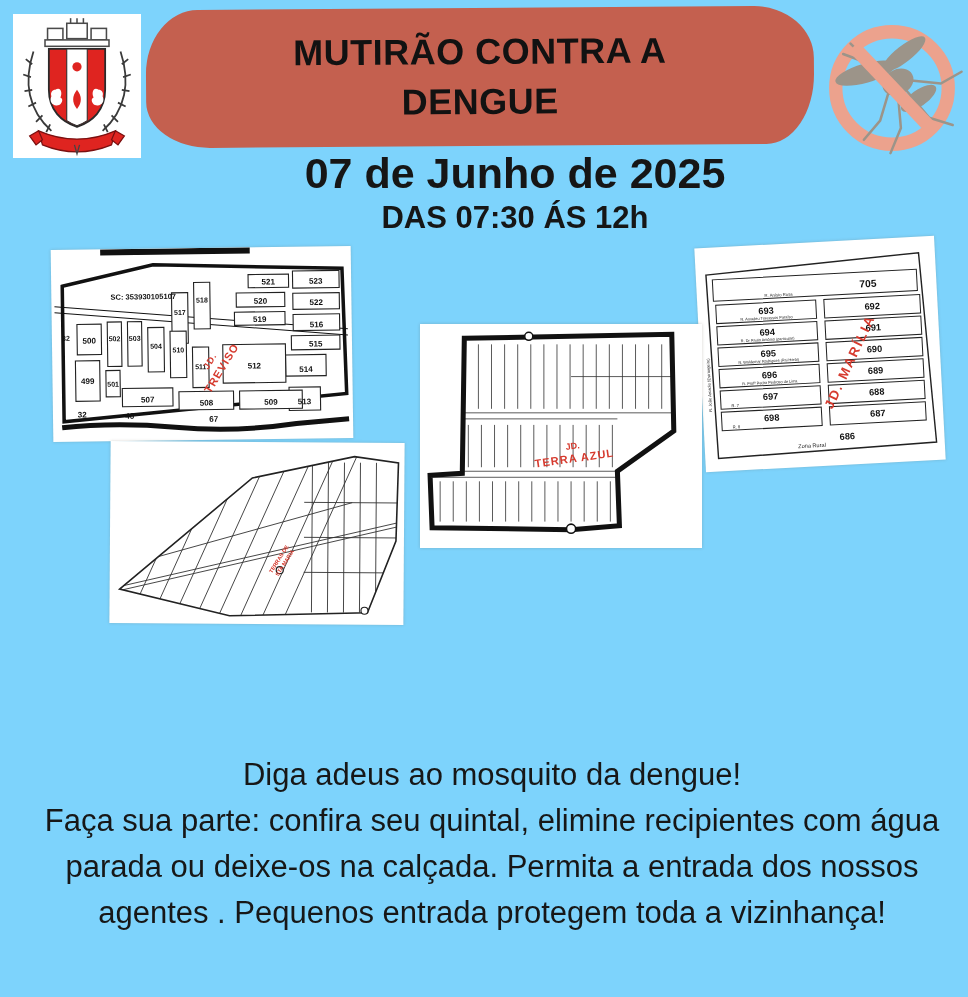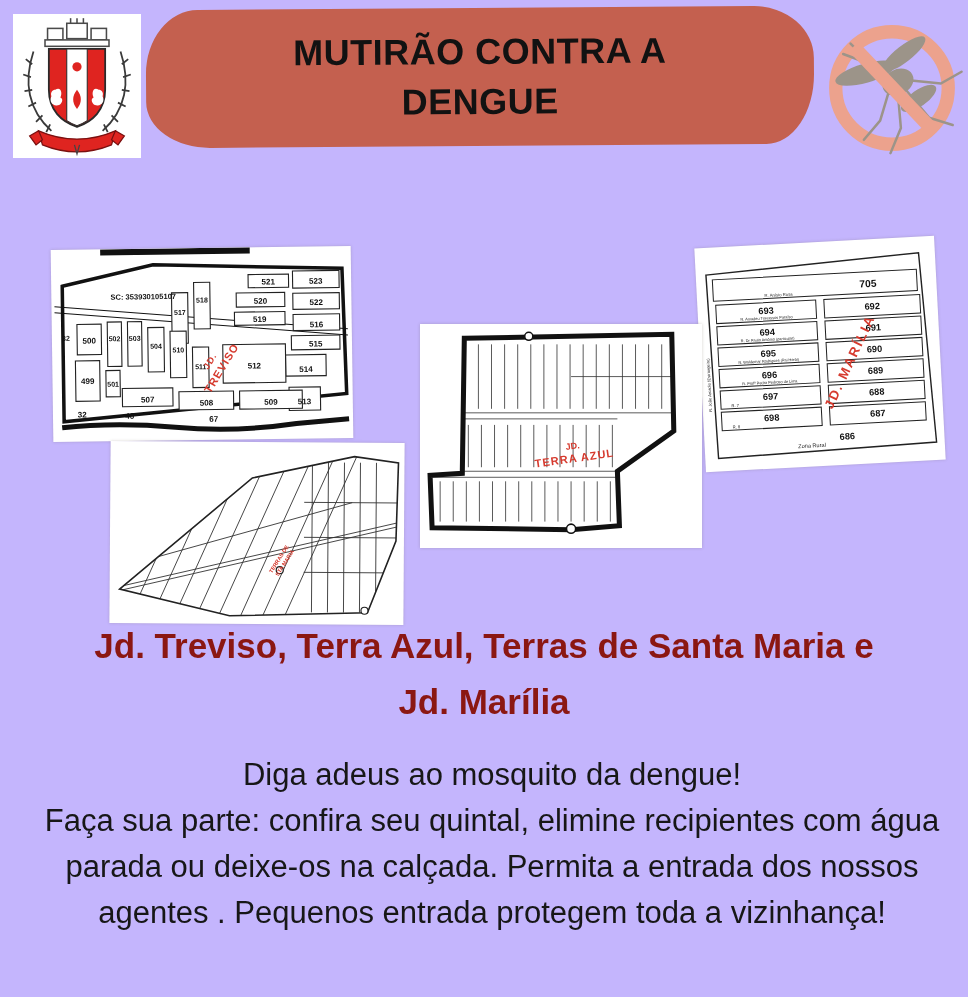--- a/index.html
+++ b/index.html
@@ -1,17 +1,17 @@
 <!DOCTYPE html>
 <html><head>
 <meta charset="utf-8">
 <style>
   html,body{margin:0;padding:0;}
   body{background:#d8d2c6;}
-  .page{position:relative;width:968px;height:997px;background:#c4b5fd;overflow:hidden;
+  .page{position:relative;width:968px;height:997px;background:#7dd3fc;overflow:hidden;
         font-family:"Liberation Sans",sans-serif;margin:0 auto;}
 
   
   .crest{position:absolute;left:13px;top:14px;width:128px;height:144px;background:#ffffff;}
   .crest svg{width:100%;height:100%;}
   .banner{position:absolute;left:146px;top:8px;width:668px;height:138px;background:#C4604F;
           border-radius:52px 60px 48px 64px / 64px 52px 70px 46px;transform:rotate(-.4deg);
           display:flex;flex-direction:column;align-items:center;justify-content:center;gap:14px;}
   .banner div{font-size:36px;font-weight:700;color:#121212;letter-spacing:.5px;line-height:1;}
   .no-mosq{position:absolute;left:818px;top:12px;width:148px;height:152px;}
@@ -97,20 +97,24 @@
         <path d="M36,34 L22,20"></path>
         <path d="M48,52 L42,72 L31,85"></path>
         <path d="M54,54 L56,77 L49,94"></path>
         <path d="M60,52 L75,70 L91,75"></path>
         <path d="M63,45 L83,47 L97,39"></path>
       </g>
       <line x1="24" y1="22" x2="78" y2="79" stroke="#ECA28D" stroke-width="9"></line>
     </svg>
   </div>
 
+  <div class="date-block">
+    <div class="date-line">07 de Junho de 2025</div>
+    <div class="time-line">DAS 07:30 ÁS 12h</div>
+  </div>
 
   <div class="map map-treviso">
     <svg viewBox="0 0 295 190">
       <g stroke="#111" fill="none">
         <line x1="48" y1="3" x2="196" y2="3" stroke-width="6"></line>
         <path d="M 10,36 L 100,16 L 287,22 L 290,146 L 10,170 Z" stroke-width="3.5"></path>
         <path d="M 8,176 Q 60,171 120,177 T 240,175 L 292,171" stroke-width="5"></path>
         <line x1="2" y1="56" x2="292" y2="82" stroke-width="1"></line>
         <line x1="2" y1="62" x2="292" y2="88" stroke-width="1"></line>
       </g>
@@ -317,23 +321,19 @@
       <path d="M 8,148 L 140,36 L 242,14 L 286,20 L 284,98 L 256,170 L 118,174 Z" fill="none" stroke="#222" stroke-width="1.6"></path>
       <circle cx="168" cy="128" r="3.5" fill="#fff" stroke="#222" stroke-width="1.2"></circle>
       <circle cx="253" cy="168" r="3.5" fill="#fff" stroke="#222" stroke-width="1.2"></circle>
       <g transform="translate(172,120) rotate(-58)" text-anchor="middle">
         <text class="redlabel" x="0" y="-4" font-size="5.5">TERRAS DE</text>
         <text class="redlabel" x="0" y="3" font-size="5.5">STA MARIA</text>
       </g>
     </svg>
   </div>
 
-  <div class="neigh">
-    <div>Jd. Treviso, Terra Azul, Terras de Santa Maria e</div>
-    <div>Jd. Marília</div>
-  </div>
 
   <div class="message">
     <div>Diga adeus ao mosquito da dengue!</div>
     <div>Faça sua parte: confira seu quintal, elimine recipientes com água parada ou deixe-os na calçada. Permita a entrada dos nossos  agentes . Pequenos entrada protegem toda a vizinhança!</div>
   </div>
 
 </div>
 
 </body></html>

